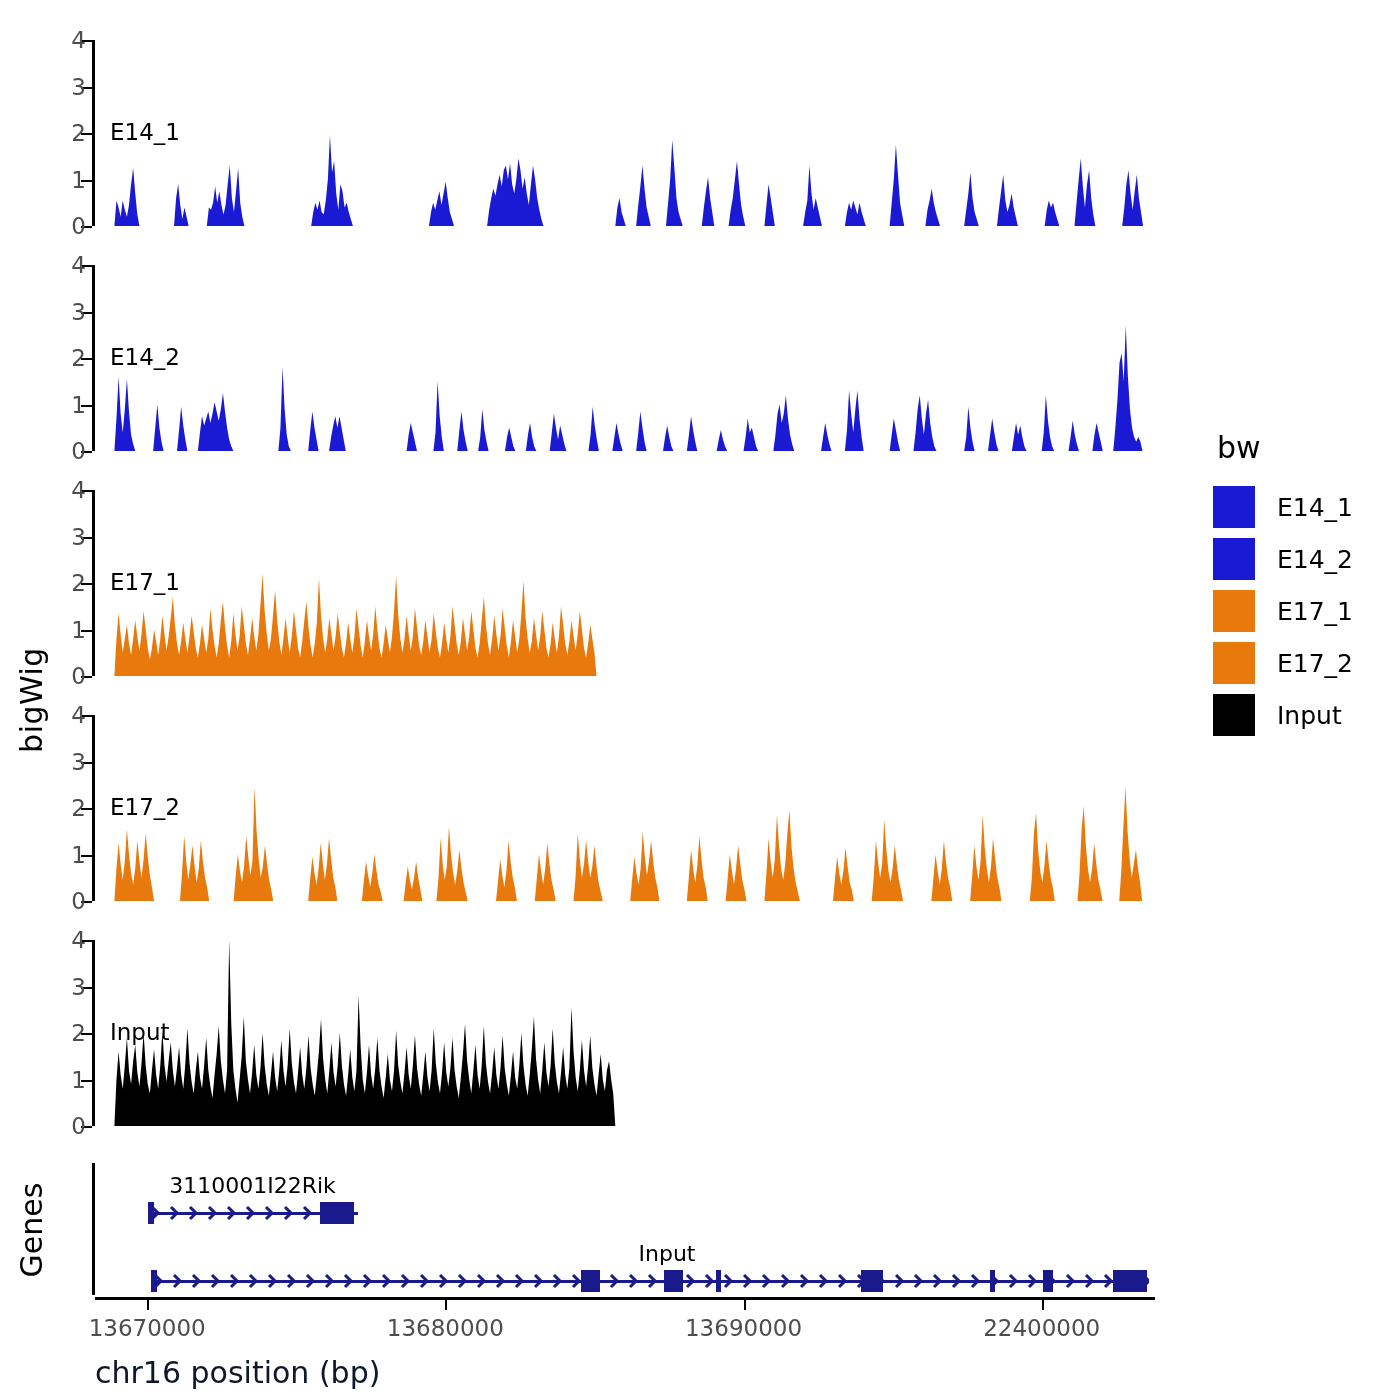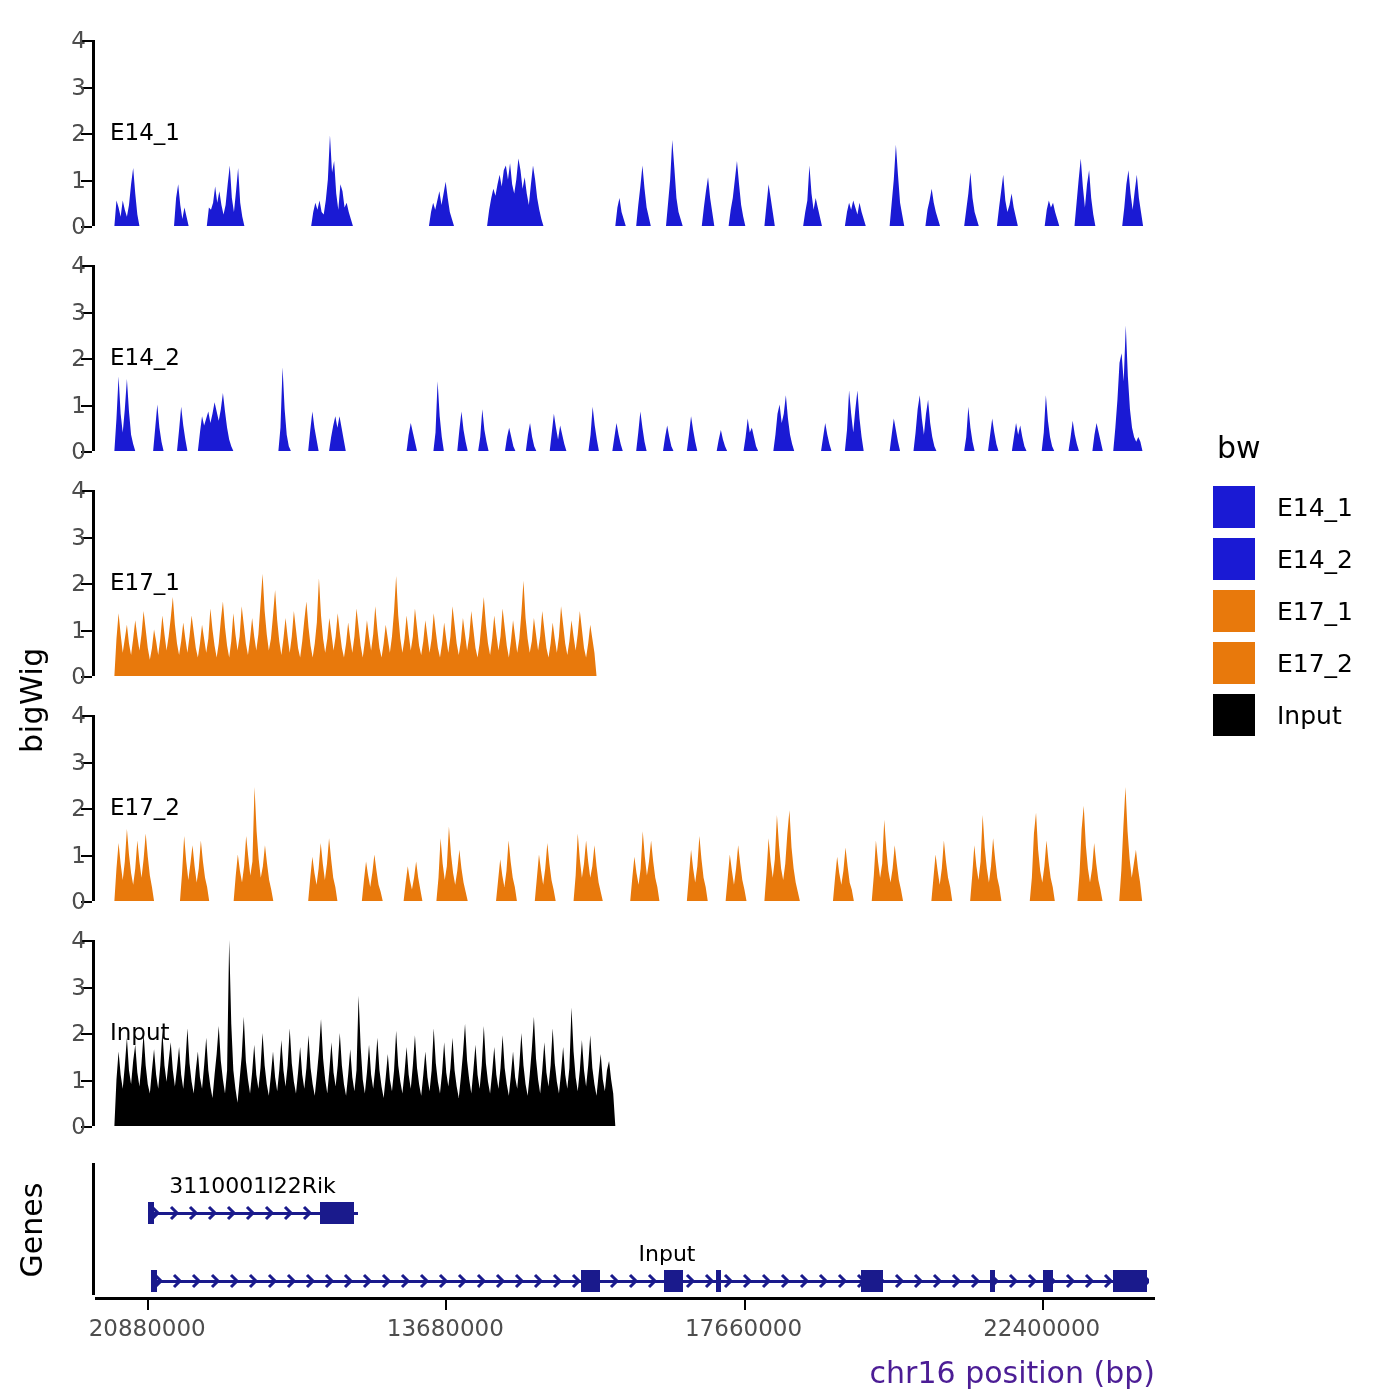--- a/index.html
+++ b/index.html
@@ -28,21 +28,21 @@
   .plotarea{position:absolute; left:3px; top:0; right:0; bottom:0; overflow:hidden;}
   .trackname{position:absolute; font-size:23px; color:#000; white-space:nowrap;}
 
   .genepanel{position:absolute; left:92px;}
   .genepanel .axisline{position:absolute; left:0; top:0; width:3px; height:100%; background:#000;}
 
   
   .xaxis-line{position:absolute; height:3px; background:#000;}
   .xtick{position:absolute; width:2px; height:10px; background:#000;}
   .xticklabel{position:absolute; font-size:23px; color:#4d4d4d; transform:translateX(-50%); white-space:nowrap;}
-  .xtitle{position:absolute; font-size:30px; color:#4c1d95; text-align:right; white-space:nowrap;}
+  .xtitle{position:absolute; font-size:30px; color:#0f172a; text-align:left; white-space:nowrap;}
 
   
   .legend{position:absolute; left:1213px; top:430px;}
   .legend-title{position:absolute; left:4px; top:0; font-size:30px; color:#000;}
   .legend-row{position:absolute; left:0; display:flex; align-items:center;}
   .legend-key{width:42px; height:42px; flex:0 0 42px;}
   .legend-text{margin-left:22px; font-size:25px; color:#000; white-space:nowrap;}
 
   
   .gene-line{position:absolute; height:3px; background:#1a1a8c;}
@@ -319,25 +319,25 @@
           <div class="gene-exon" style="left: 947.677px; top: 107px; width: 10.436px; height: 22px;"></div>
           <div class="gene-exon" style="left: 1017.75px; top: 107px; width: 34.2897px; height: 22px;"></div>
           <div class="gene-label" style="left: 571.98px; top: 78px;">Input</div>
         </div>
       </div>
     </div>
 
   <div id="xaxis-host">
       <div class="xaxis-line" style="left: 95px; top: 1297px; width: 1060px;"></div>
       <div class="xtick" style="left: 147.18px; top: 1300px;"></div>
-      <div class="xticklabel" style="left: 147.18px; top: 1315px;">20880000</div>
+      <div class="xticklabel" style="left: 147.18px; top: 1315px;">13670000</div>
       <div class="xtick" style="left: 445.352px; top: 1300px;"></div>
       <div class="xticklabel" style="left: 445.352px; top: 1315px;">13680000</div>
       <div class="xtick" style="left: 743.523px; top: 1300px;"></div>
-      <div class="xticklabel" style="left: 743.523px; top: 1315px;">17660000</div>
+      <div class="xticklabel" style="left: 743.523px; top: 1315px;">13690000</div>
       <div class="xtick" style="left: 1041.69px; top: 1300px;"></div>
       <div class="xticklabel" style="left: 1041.69px; top: 1315px;">22400000</div>
       <div class="xtitle" style="left: 95px; width: 1060px; top: 1355px;">chr16 position (bp)</div>
     </div>
 
   <div class="legend">
     <div class="legend-title">bw</div>
     <div id="legend-rows">
         <div class="legend-row" style="top: 56px;">
           <div class="legend-key" style="background: rgb(26, 26, 212);"></div>

